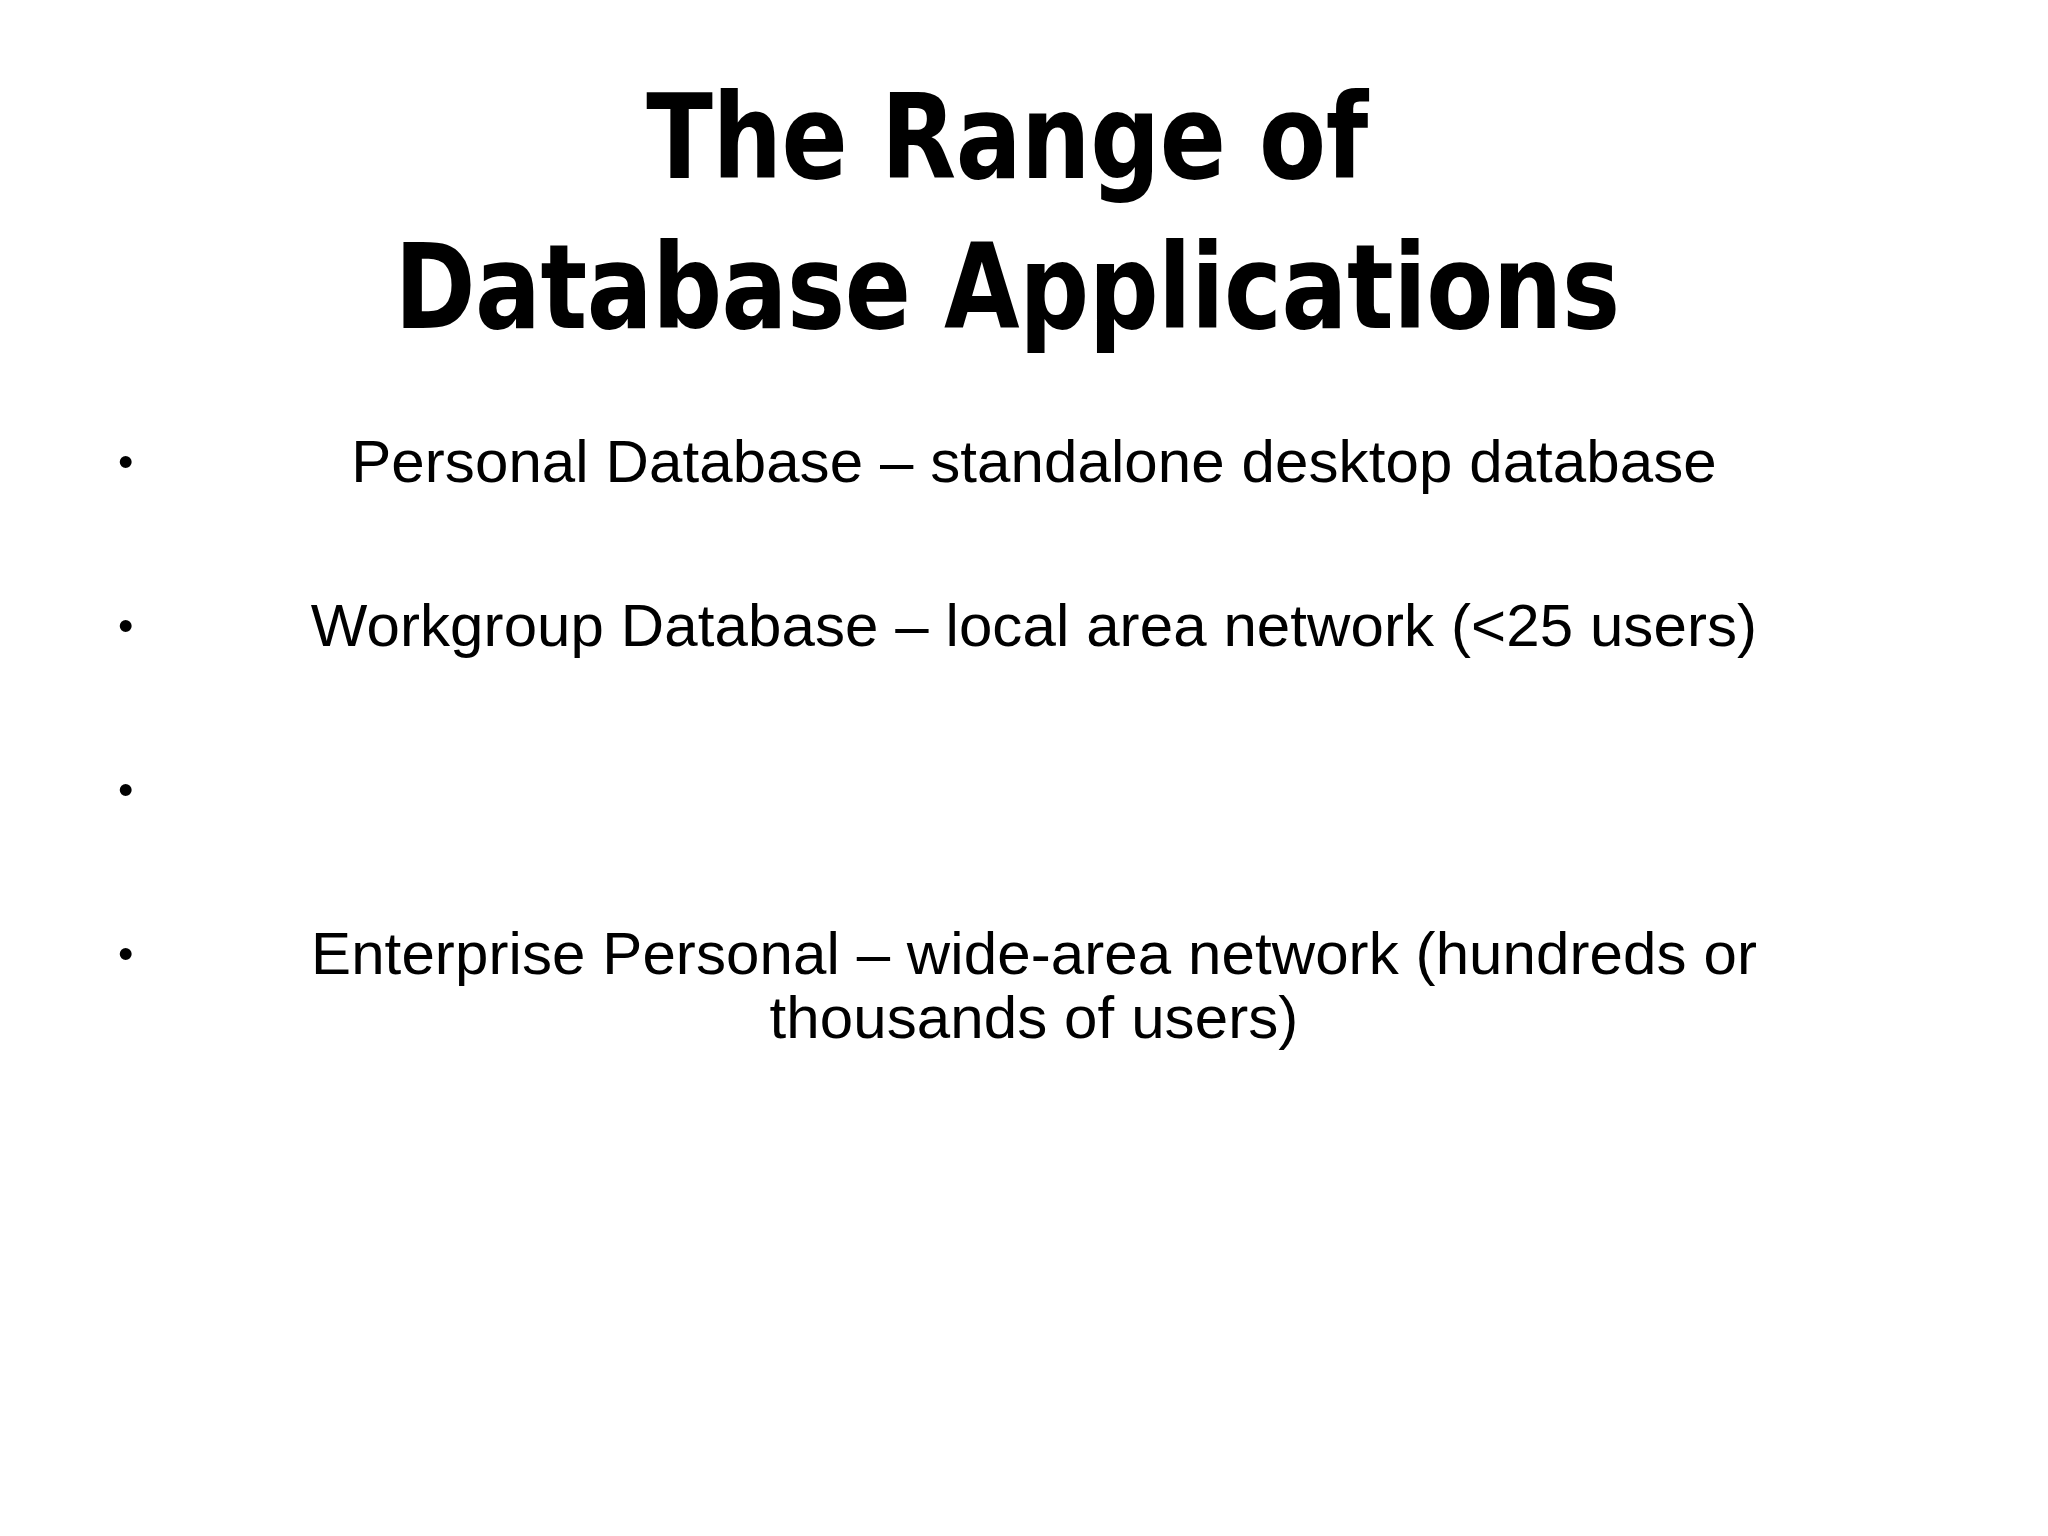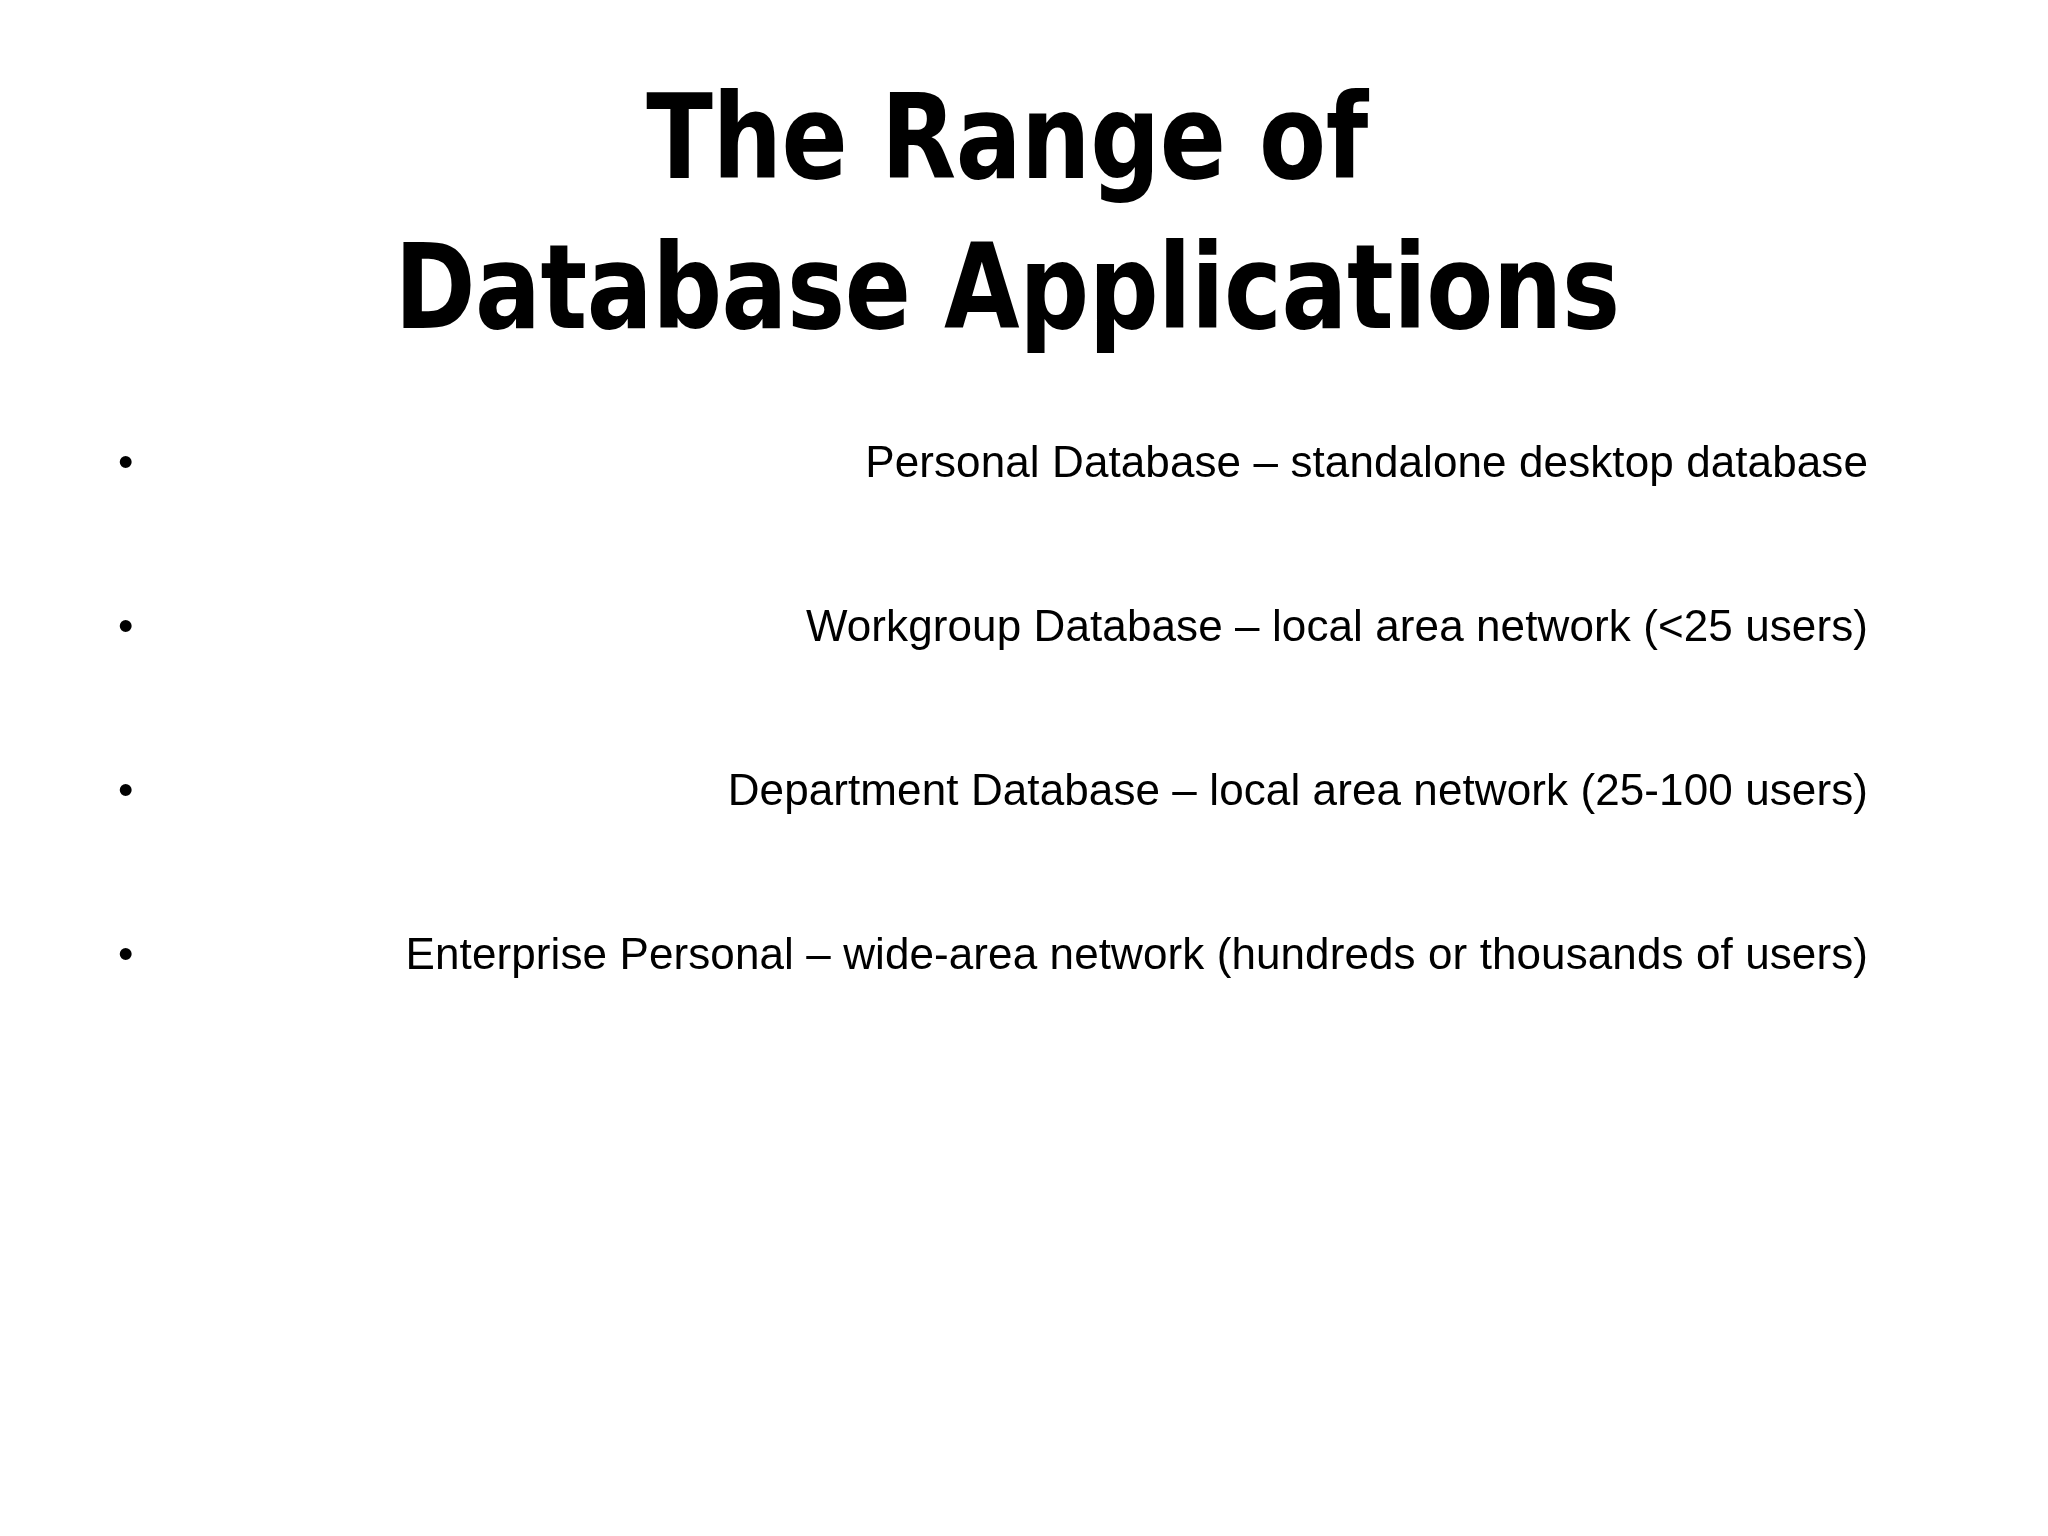--- a/index.html
+++ b/index.html
@@ -67,26 +67,26 @@
     font-size: 44px;
     line-height: 64px;
     color: #000000;
     text-align: left;
     user-select: none;
   }
 
   .bullet-text {
     flex: 1 1 auto;
     font-family: "Liberation Sans", sans-serif;
-    font-size: 44px;
+    font-size: 60px;
     line-height: 64px;
     font-weight: 400;
     color: #000000;
     letter-spacing: 0.1px;
-    text-align: right;
+    text-align: center;
   }
 </style>
 </head>
 <body>
 
 <div class="slide">
 
   <div class="title-block">
     <div class="title-line">The Range of</div>
     <div class="title-line">Database Applications</div>
@@ -99,21 +99,20 @@
       <span class="bullet-text">Personal Database – standalone desktop database</span>
     </div>
 
     <div class="bullet-row">
       <span class="bullet-marker">•</span>
       <span class="bullet-text">Workgroup Database – local area network (&lt;25 users)</span>
     </div>
 
     <div class="bullet-row">
       <span class="bullet-marker">•</span>
-      <span class="bullet-text">Department Database – local area network (25-100 users)</span>
     </div>
 
     <div class="bullet-row">
       <span class="bullet-marker">•</span>
       <span class="bullet-text">Enterprise Personal – wide-area network (hundreds or thousands of users)</span>
     </div>
 
   </div>
 
 </div>

